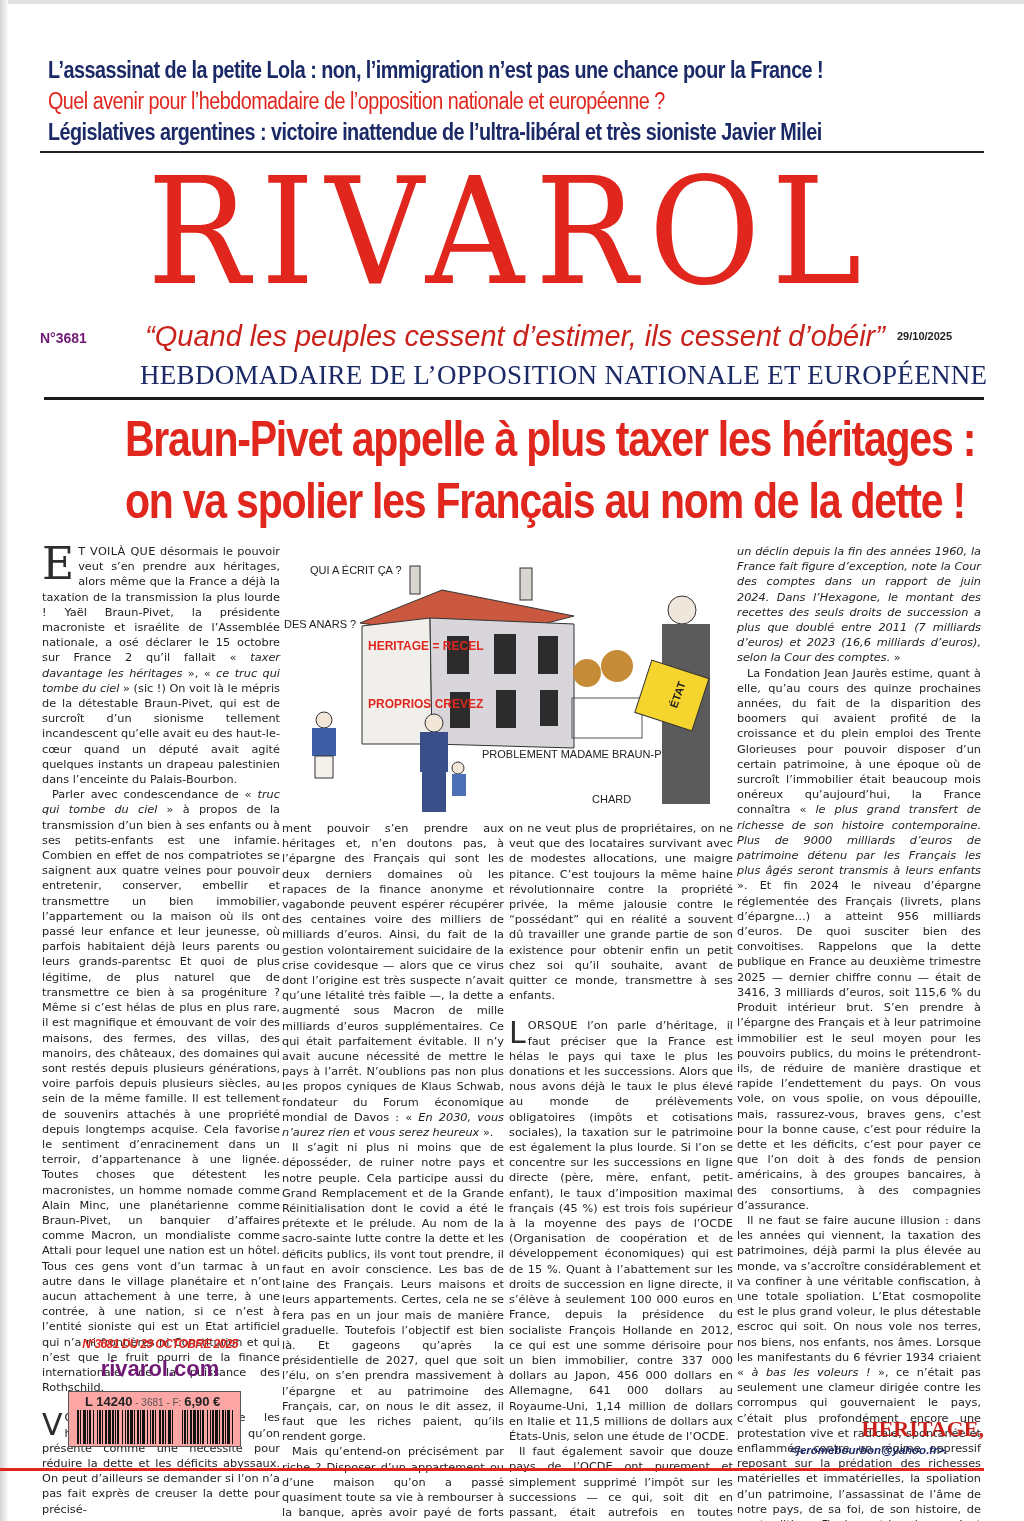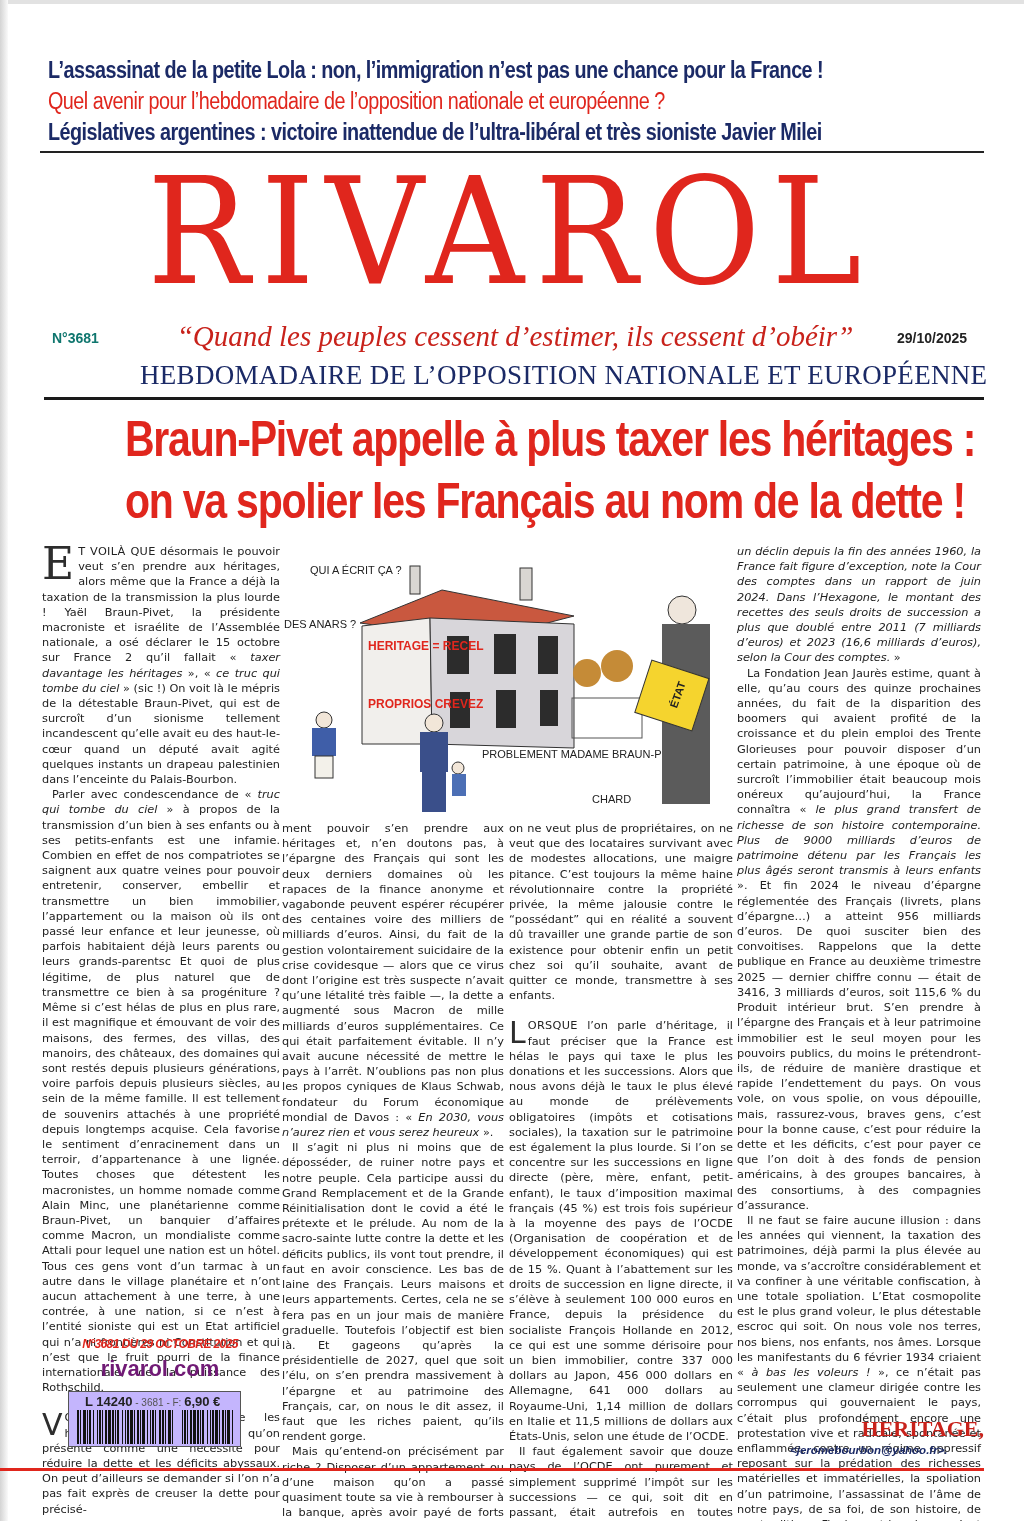--- a/index.html
+++ b/index.html
@@ -9,23 +9,23 @@
   .edge-top { position: absolute; left: 0; top: 0; width: 1024px; height: 4px; background: #e2e2e2; }
 
   .teasers { position: absolute; left: 48px; top: 55px; width: 940px; font-family: "Liberation Sans", sans-serif; font-weight: bold; font-size: 23px; line-height: 31px; letter-spacing: -0.6px; transform: scaleX(0.86); transform-origin: left top; white-space: nowrap; }
   .teaser-blue { color: #1b2a66; }
   .teaser-red { color: #e0261d; font-weight: normal; }
 
   .rule-top { position: absolute; left: 40px; top: 151px; width: 944px; height: 2px; background: #222; }
 
   .masthead { position: absolute; left: 100px; top: 150px; width: 820px; height: 165px; text-align: center; font-family: "DejaVu Serif", serif; color: #e0261d; font-size: 148px; line-height: 165px; letter-spacing: 12px; transform: scaleX(0.92); transform-origin: center top; }
 
-  .issue-no { position: absolute; left: 52px; top: 330px; font-family: "Liberation Sans", sans-serif; font-weight: bold; font-size: 14px; color: #0f766e; }
-  .motto { position: absolute; left: 135px; top: 320px; width: 760px; text-align: center; font-family: Liberation Serif, serif; font-style: italic; color: #c8221b; font-size: 29px; white-space: nowrap; }
-  .issue-date { position: absolute; left: 897px; top: 330px; font-family: "Liberation Sans", sans-serif; font-weight: bold; font-size: 14px; color: #222; }
+  .issue-no { position: absolute; left: 40px; top: 330px; font-family: "Liberation Sans", sans-serif; font-weight: bold; font-size: 14px; color: #701a75; }
+  .motto { position: absolute; left: 135px; top: 320px; width: 760px; text-align: center; font-family: Liberation Sans, sans-serif; font-style: italic; color: #c8221b; font-size: 29px; white-space: nowrap; }
+  .issue-date { position: absolute; left: 897px; top: 330px; font-family: "Liberation Sans", sans-serif; font-weight: bold; font-size: 11px; color: #222; }
   .subtitle { position: absolute; left: 140px; top: 360px; width: 750px; text-align: center; font-family: "Liberation Serif", serif; color: #1b2a66; font-size: 27px; letter-spacing: 0.3px; white-space: nowrap; }
   .rule-mid { position: absolute; left: 44px; top: 397px; width: 940px; height: 3px; background: #1a1a1a; }
 
   .headline { position: absolute; left: 40px; top: 408px; width: 944px; text-align: center; font-family: "Liberation Sans", sans-serif; font-weight: bold; color: #e0261d; font-size: 50px; line-height: 62px; letter-spacing: -1.5px; transform: scaleX(0.82); transform-origin: center top; white-space: nowrap; }
 
   .col { position: absolute; font-family: "DejaVu Sans", sans-serif; font-size: 11.3px; line-height: 15.2px; text-align: justify; hyphens: manual; color: #222; }
   .col p { text-indent: 10px; }
   .col p.noindent { text-indent: 0; }
   .col em { font-style: italic; }
   .col-1 { left: 42px; top: 544px; width: 238px; }
@@ -34,21 +34,21 @@
   .col-4 { left: 737px; top: 544px; width: 244px; }
   .dropcap { float: left; font-family: "DejaVu Serif", serif; font-size: 44px; line-height: 36px; margin: 2px 4px 0 0; color: #2d2d2d; }
   .dropcap-sm { float: left; font-family: "DejaVu Sans", sans-serif; font-size: 30px; line-height: 26px; margin: 2px 2px 0 0; color: #2d2d2d; }
   .smallcaps { letter-spacing: 0.3px; }
   .section-gap { height: 15px; }
 
   .cartoon { position: absolute; left: 282px; top: 548px; width: 455px; height: 268px; }
 
   .promo-issue { position: absolute; left: 50px; top: 1337px; width: 220px; text-align: center; font-family: "Liberation Sans", sans-serif; font-weight: bold; color: #e0261d; font-size: 12px; letter-spacing: -0.6px; white-space: nowrap; font-style: italic; }
   .promo-site { position: absolute; left: 50px; top: 1356px; width: 220px; text-align: center; font-family: "Liberation Sans", sans-serif; font-weight: bold; color: #701a75; font-size: 22px; }
-  .barcode-box { position: absolute; left: 68px; top: 1391px; width: 173px; height: 56px; border: 1px solid #555; background: #c4b5fd; }
+  .barcode-box { position: absolute; left: 68px; top: 1391px; width: 173px; height: 56px; border: 1px solid #555; background: #fca5a5; }
   .barcode-label { position: absolute; left: 16px; top: 2px; font-family: "Liberation Sans", sans-serif; font-size: 12px; color: #222; white-space: nowrap; }
   .barcode-label b { font-size: 13px; }
   .barcode-label .thin { font-size: 10px; color: #555; }
   .barcode-bars { position: absolute; left: 8px; top: 18px; width: 156px; height: 34px; }
 
   .sign-name { position: absolute; left: 839px; top: 1416px; width: 145px; text-align: right; font-family: "Liberation Serif", serif; font-weight: bold; color: #c8221b; font-size: 22px; }
   .sign-email { position: absolute; left: 790px; top: 1444px; width: 194px; text-align: left; font-family: "Liberation Sans", sans-serif; font-style: italic; font-weight: bold; color: #1b2a66; font-size: 11.5px; }
 
   .rule-bottom { position: absolute; left: 0; top: 1468px; width: 984px; height: 3px; background: #e0261d; }
 </style>

